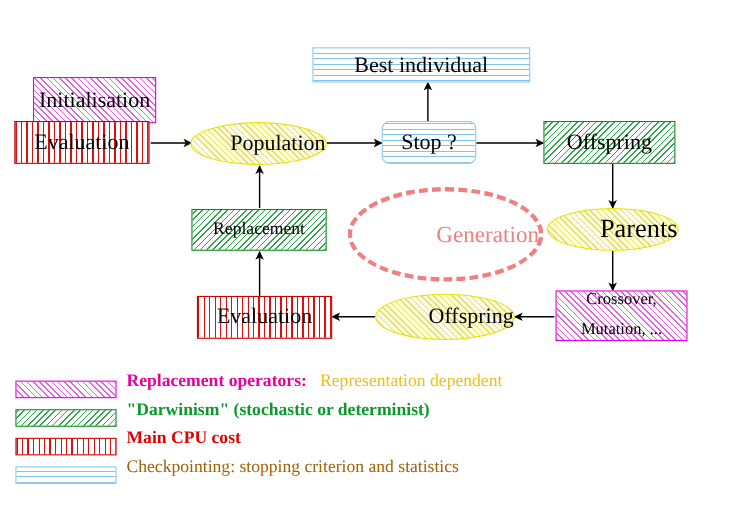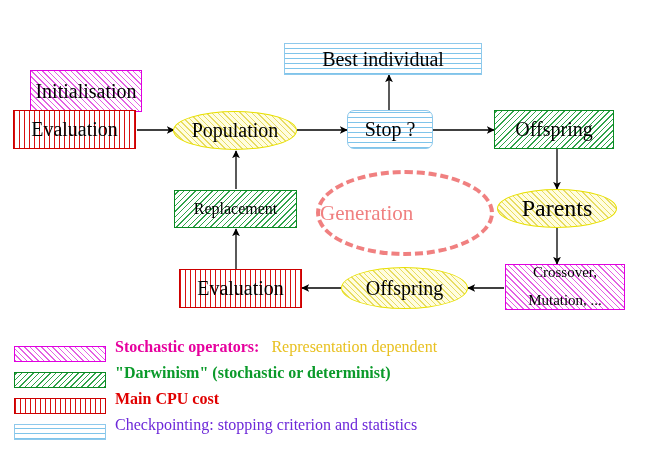--- a/index.html
+++ b/index.html
@@ -60,32 +60,33 @@
     background-color: #ffffff;
     background-image: repeating-linear-gradient(0deg,
         #7fc4ea 0px, #7fc4ea 1.1px, rgba(255,255,255,0) 1.1px, rgba(255,255,255,0) 5px);
     border: 1.5px solid #8ec9ec;
   }
   .hatch-yellow {
     background-color: #fffde0;
     background-image: repeating-linear-gradient(45deg,
         #e8dc62 0px, #e8dc62 1px, rgba(255,255,255,0) 1px, rgba(255,255,255,0) 4px);
     border: 1.5px solid #e8e000;
+    justify-content: flex-end;
   }
   .ellipse { border-radius: 50%; }
   .rounded { border-radius: 7px; }
 
   .dashed-ellipse {
     position: absolute;
     border-radius: 50%;
     border: 4px dashed #f08080;
     background: transparent;
     display: flex;
     align-items: center;
-    justify-content: flex-start;
+    justify-content: flex-end;
     z-index: 1;
   }
   .dashed-ellipse .lbl {
     color: #f08080;
     font-size: 21px;
   }
 
   
   #legend {
     position: absolute;
@@ -197,21 +198,21 @@
 
   <div class="dashed-ellipse" style="left:316px; top:170px; width:170px; height:78px;">
     <span class="lbl">Generation</span>
   </div>
 
   <div id="legend">
 
     <div class="legend-row">
       <div class="legend-swatch hatch-magenta" style="top:6px;"></div>
       <div class="legend-text">
-        <span class="seg-a" style="color:#e6009e;">Stochastic operators:</span>
+        <span class="seg-a" style="color:#e6009e;">Replacement operators:</span>
         <span style="color:#e8c020; padding-left:8px;">Representation dependent</span>
       </div>
     </div>
 
     <div class="legend-row">
       <div class="legend-swatch hatch-green" style="top:6px;"></div>
       <div class="legend-text">
         <span class="seg-a" style="color:#0a9a2a;">"Darwinism" (stochastic or determinist)</span>
       </div>
     </div>
@@ -219,19 +220,19 @@
     <div class="legend-row">
       <div class="legend-swatch hatch-red" style="top:6px;"></div>
       <div class="legend-text">
         <span class="seg-a" style="color:#e00000;">Main CPU cost</span>
       </div>
     </div>
 
     <div class="legend-row">
       <div class="legend-swatch hatch-blue" style="top:6px;"></div>
       <div class="legend-text">
-        <span style="color:#6d28d9;">Checkpointing: stopping criterion and statistics</span>
+        <span style="color:#a16207;">Checkpointing: stopping criterion and statistics</span>
       </div>
     </div>
 
   </div>
 
 </div>
 
 </body></html>

